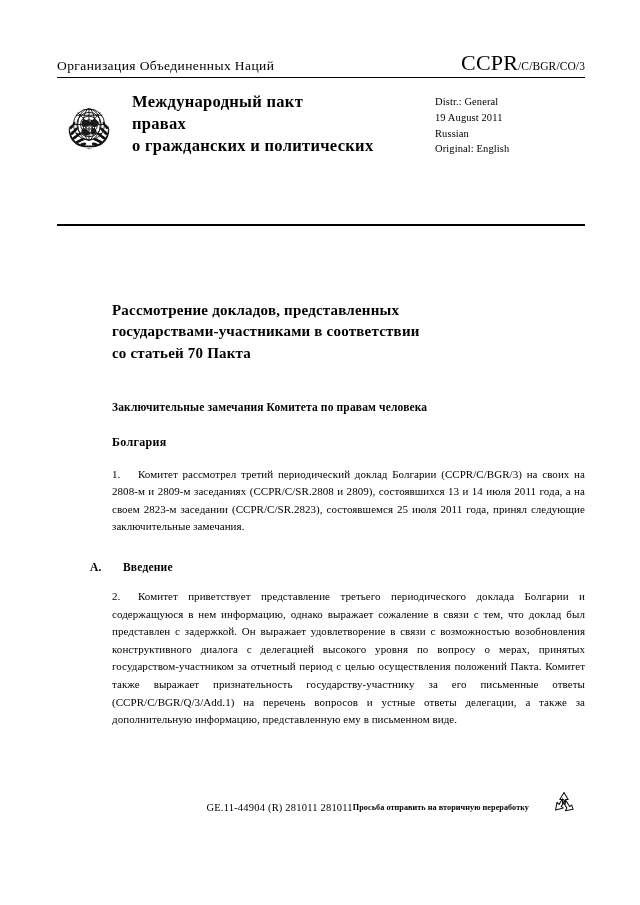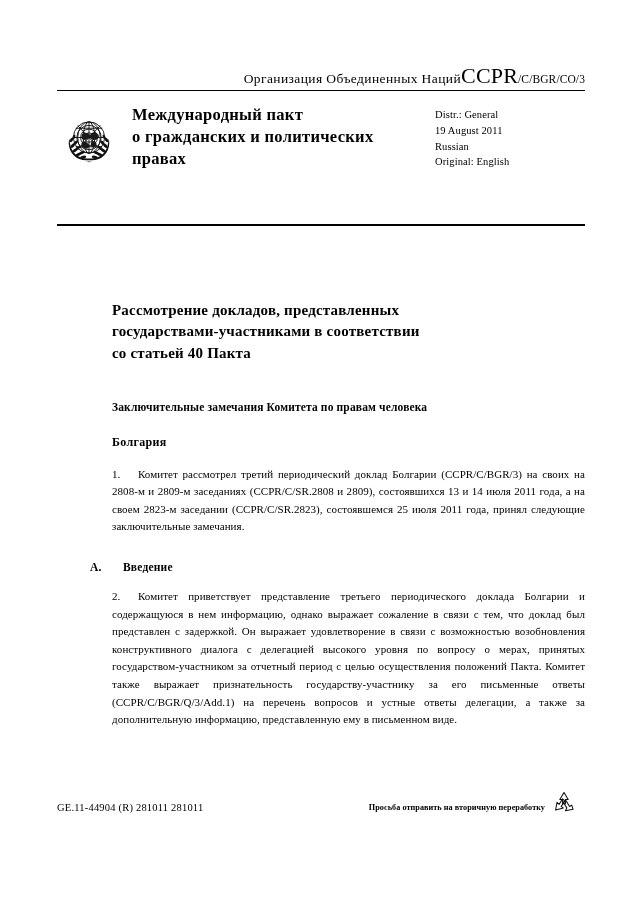--- a/index.html
+++ b/index.html
@@ -23,22 +23,22 @@
     position: absolute;
     left: 57px;
     top: 0;
     width: 528px;
   }
 
   
   .header-top {
     display: flex;
     align-items: flex-end;
-    justify-content: flex-end;
-    padding-top: 65px;
+    justify-content: space-between;
+    padding-top: 52px;
   }
   .org-name {
     font-family: "Liberation Serif", "DejaVu Serif", serif;
     font-size: 13.5px;
     letter-spacing: 0.4px;
     line-height: 1.1;
     white-space: nowrap;
   }
   .symbol-line {
     white-space: nowrap;
@@ -187,31 +187,31 @@
   }
 
   
   .footer {
     position: absolute;
     left: 57px;
     top: 797px;
     width: 528px;
     display: flex;
     align-items: center;
-    justify-content: space-between;
+    justify-content: flex-end;
   }
   .doc-code {
     font-size: 10.5px;
     letter-spacing: 0.2px;
     white-space: nowrap;
   }
   .recycle-wrap {
     display: flex;
     align-items: center;
-    gap: 4px;
+    gap: 20px;
     margin-right: 6px;
   }
   .recycle-text {
     font-weight: bold;
     font-size: 8.2px;
     letter-spacing: 0.05px;
     white-space: nowrap;
   }
   .recycle-icon {
     width: 30px;
@@ -285,43 +285,43 @@
               <ellipse cx="69" cy="62" rx="4.6" ry="2.4" transform="rotate(34 69 62)"></ellipse>
               <ellipse cx="62" cy="70" rx="4.8" ry="2.4" transform="rotate(18 62 70)"></ellipse>
             </g>
             <path d="M44 84 q6 3 12 0 q-6 5 -12 0 z"></path>
           </g>
         </svg>
       </div>
 
       <div class="pact-title">
         <div>Международный пакт</div>
+        <div>правах</div>
         <div>о гражданских и политических</div>
-        <div>правах</div>
       </div>
 
       <div class="distr-block">
         <div>Distr.: General</div>
         <div>19 August 2011</div>
         <div>Russian</div>
         <div>Original: English</div>
       </div>
 
     </div>
   </div>
 
   <hr class="rule-thick">
 
 
   <div class="body-block">
 
     <div class="doc-title">
       <div>Рассмотрение докладов, представленных</div>
       <div>государствами-участниками в соответствии</div>
-      <div>со статьей 40 Пакта</div>
+      <div>со статьей 70 Пакта</div>
     </div>
 
     <div class="doc-subtitle">Заключительные замечания Комитета по правам человека</div>
 
     <div class="country">Болгария</div>
 
     <div class="para">
       <span class="num">1.</span><span>Комитет рассмотрел третий периодический доклад Болгарии (CCPR/C/BGR/3) на своих на 2808-м и 2809-м заседаниях (CCPR/C/SR.2808 и 2809), состоявшихся 13 и 14 июля 2011 года, а на своем 2823-м заседании (CCPR/C/SR.2823), состоявшемся 25 июля 2011 года, принял следующие заключительные замечания.</span>
     </div>
 

